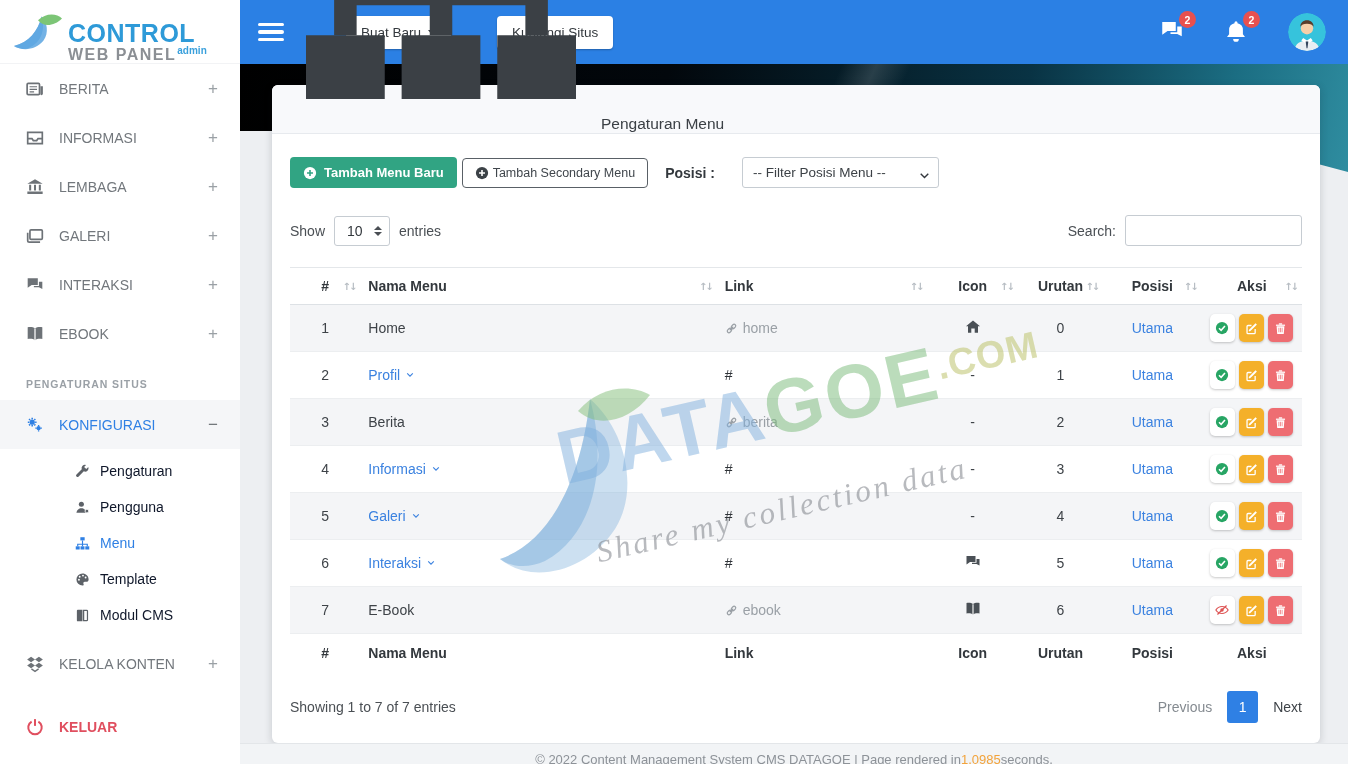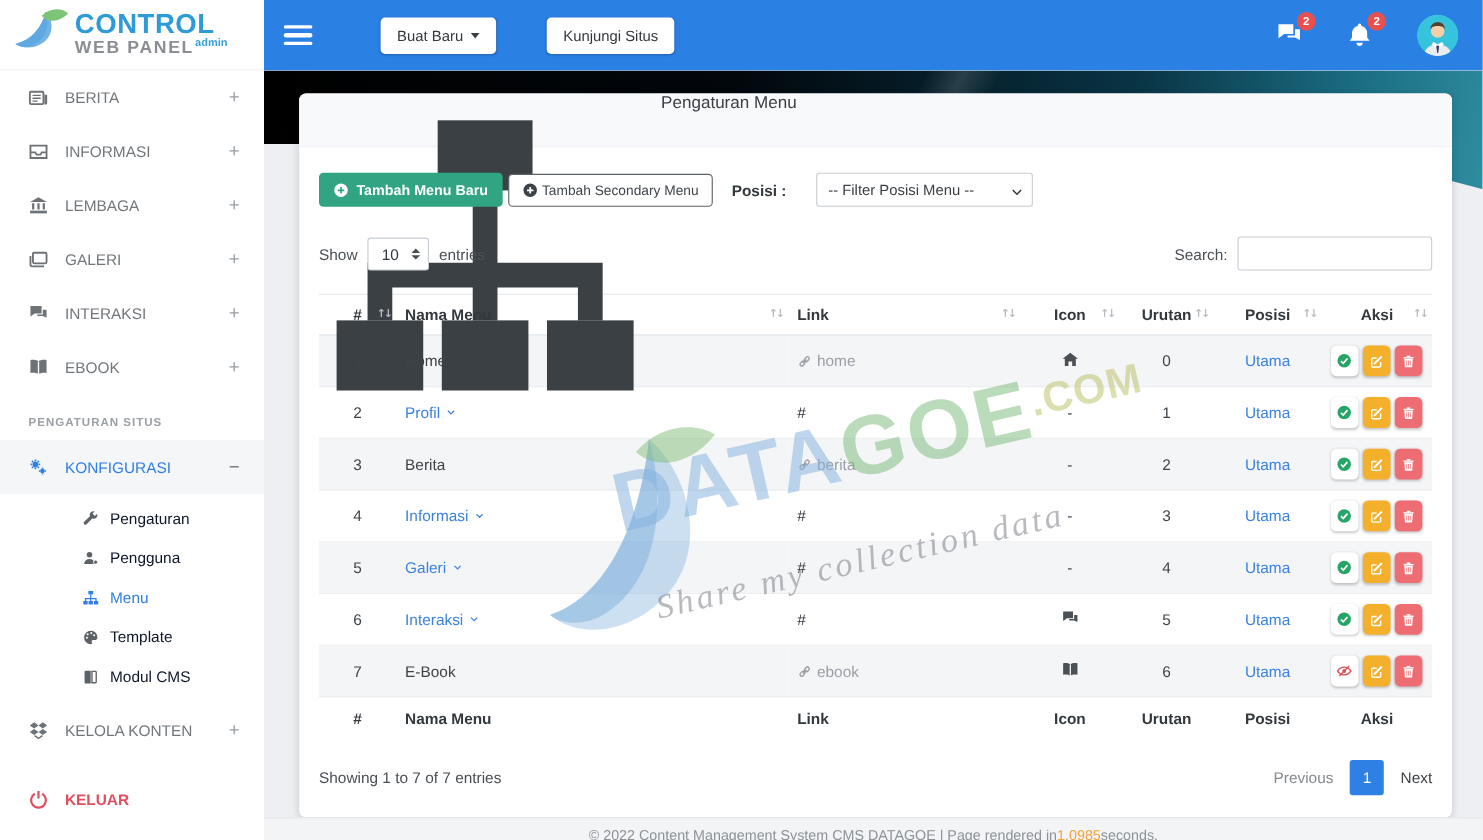--- a/index.html
+++ b/index.html
@@ -1,21 +1,21 @@
 <!DOCTYPE html>
 <html><head>
 <meta charset="utf-8">
 <style>
   * { margin:0; padding:0; box-sizing:border-box; }
   html,body { width:1348px; height:764px; overflow:hidden; font-family:"Liberation Sans","DejaVu Sans",sans-serif; background:#edeff2; }
   .app { display:flex; width:100%; height:100%; }
 
   
   .sidebar { width:240px; background:#fff; flex:0 0 240px; z-index:5; }
-  .logo { height:64px; display:flex; align-items:center; padding:0 10px; gap:2px; border-bottom:1px solid #f2f3f5;}
+  .logo { height:64px; display:flex; align-items:flex-end; padding:0 10px; gap:2px; border-bottom:1px solid #f2f3f5;}
   .logo-text { line-height:1; }
   .logo-line1 { font-size:25px; font-weight:800; color:#2e9ad8; letter-spacing:.5px; }
   .logo-line2 { font-size:16px; font-weight:800; color:#8b8f94; letter-spacing:1.5px; }
   .logo-badge { font-size:10px; color:#3aa0dc; font-weight:700; vertical-align:super; margin-left:1px; letter-spacing:0;}
   .side-item { height:49px; display:flex; align-items:center; padding:0 22px 0 26px; gap:15px;
                color:#72777c; font-size:14px; cursor:pointer; }
   .side-item .si-icon { width:18px; height:18px; color:#6d7277; display:flex; align-items:center; }
   .side-item .si-suffix { margin-left:auto; color:#9aa0a5; font-size:17px; font-weight:400; }
   .side-item.active { background:#f5f6f8; color:#2f80e4; }
   .side-item.active .si-icon { color:#2f80e4; }
@@ -46,21 +46,21 @@
   .content { flex:1; position:relative; }
   .hero-band { position:absolute; top:0; left:0; right:0; height:108px;
     background:
       linear-gradient(115deg, rgba(255,255,255,0) 52%, rgba(255,255,255,.14) 55%, rgba(255,255,255,0) 58%),
       linear-gradient(103deg, #000 0%, #02070c 38%, #093344 70%, #1b6d82 88%, #2f8da0 100%);
     clip-path:polygon(0 0,100% 0,100% 100%,86% 62%,0 62%); z-index:1; }
 
   .card { position:relative; z-index:2; margin:21px 28px 0 32px; background:#fff; border-radius:6px;
           box-shadow:0 2px 8px rgba(20,30,40,.18); min-height:596px; }
   .card-header { height:49px; background:#f8f9fb; border-bottom:1px solid #e7eaee; border-radius:6px 6px 0 0;
-                 display:flex; align-items:flex-start; gap:10px; padding:0 19px; font-size:15.5px; color:#3b4045; }
+                 display:flex; align-items:flex-end; gap:10px; padding:0 19px; font-size:15.5px; color:#3b4045; }
   .card-body { padding:23px 18px 20px; }
 
   .toolbar { display:flex; align-items:center; margin-bottom:27px; }
   .btn-add { background:#31a483; color:#fff; border:none; border-radius:4px; padding:8px 13px; font-size:13px; font-weight:700;
              display:flex; align-items:center; gap:7px; cursor:pointer; font-family:inherit;}
   .btn-sec { background:#fff; color:#40464c; border:1px solid #596066; border-radius:4px; padding:7px 12px; font-size:12.5px;
              display:flex; align-items:center; gap:4px; cursor:pointer; margin-left:5px; font-family:inherit;}
   .posisi-label { margin-left:17px; font-size:14px; color:#33383d; font-weight:600; }
   .filter-wrap { position:relative; margin-left:27px; }
   .filter-select { width:197px; height:31px; border:1px solid #c6ccd2; border-radius:3px; background:#fff;

